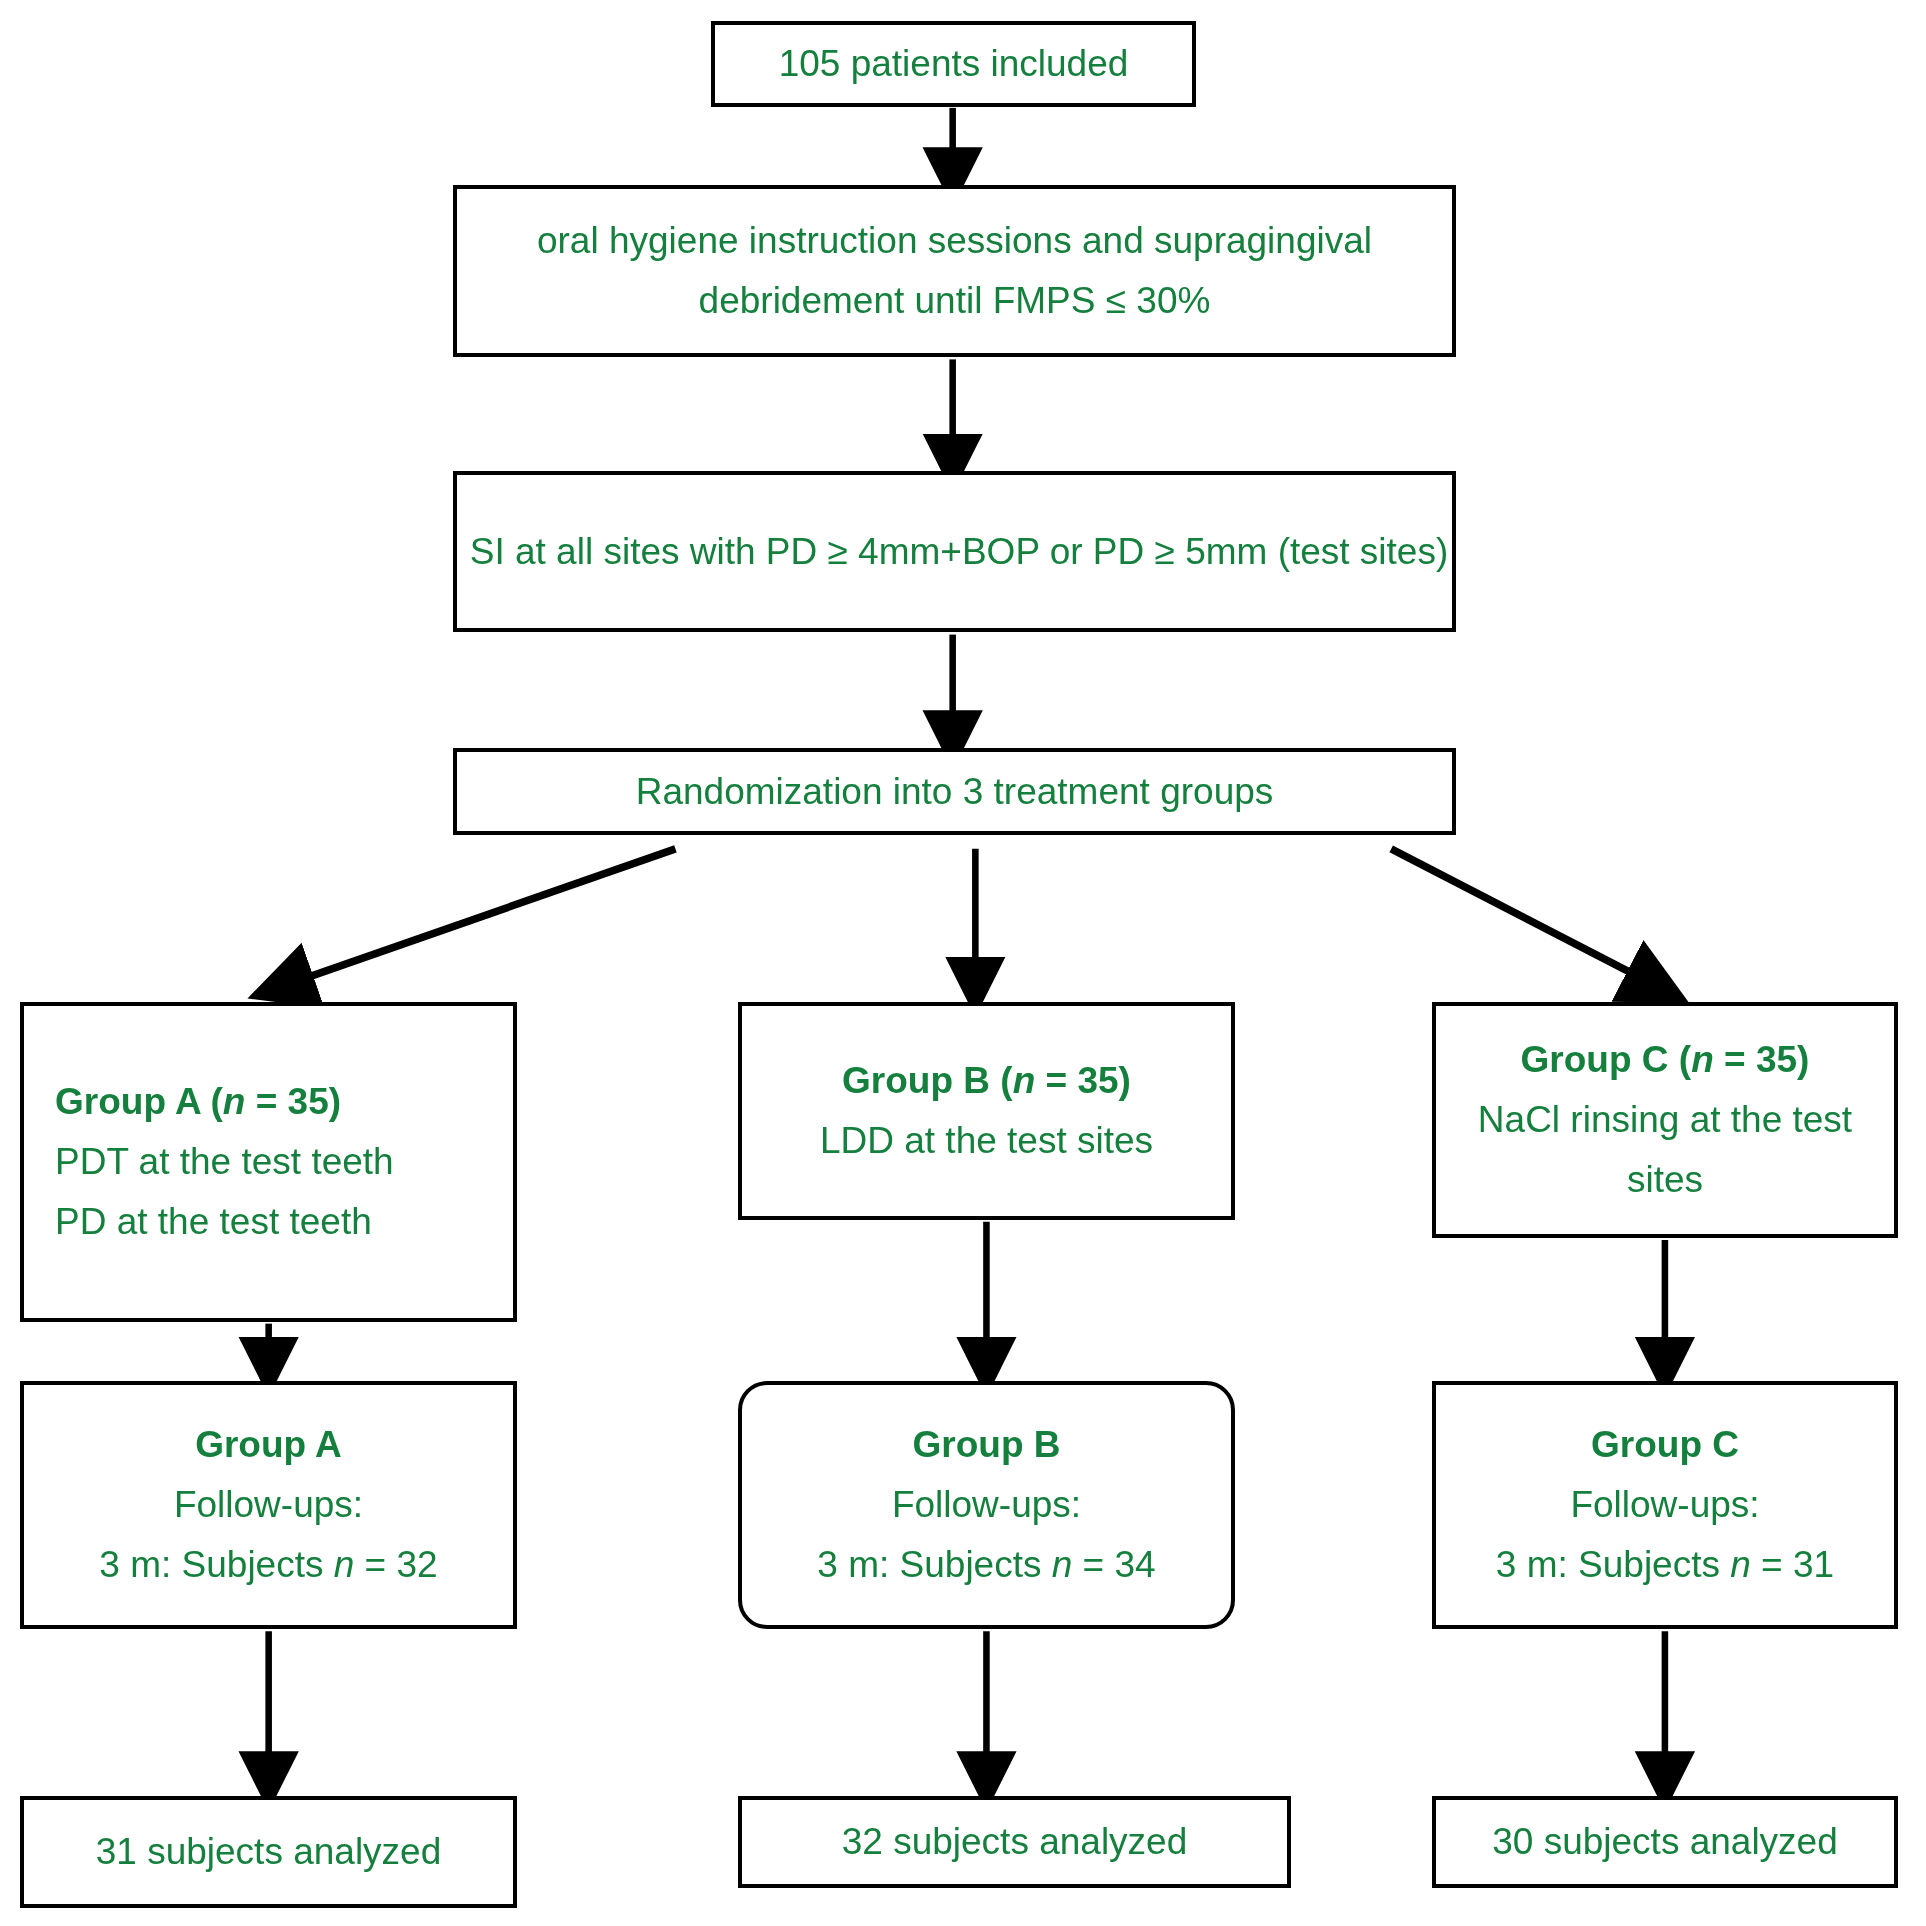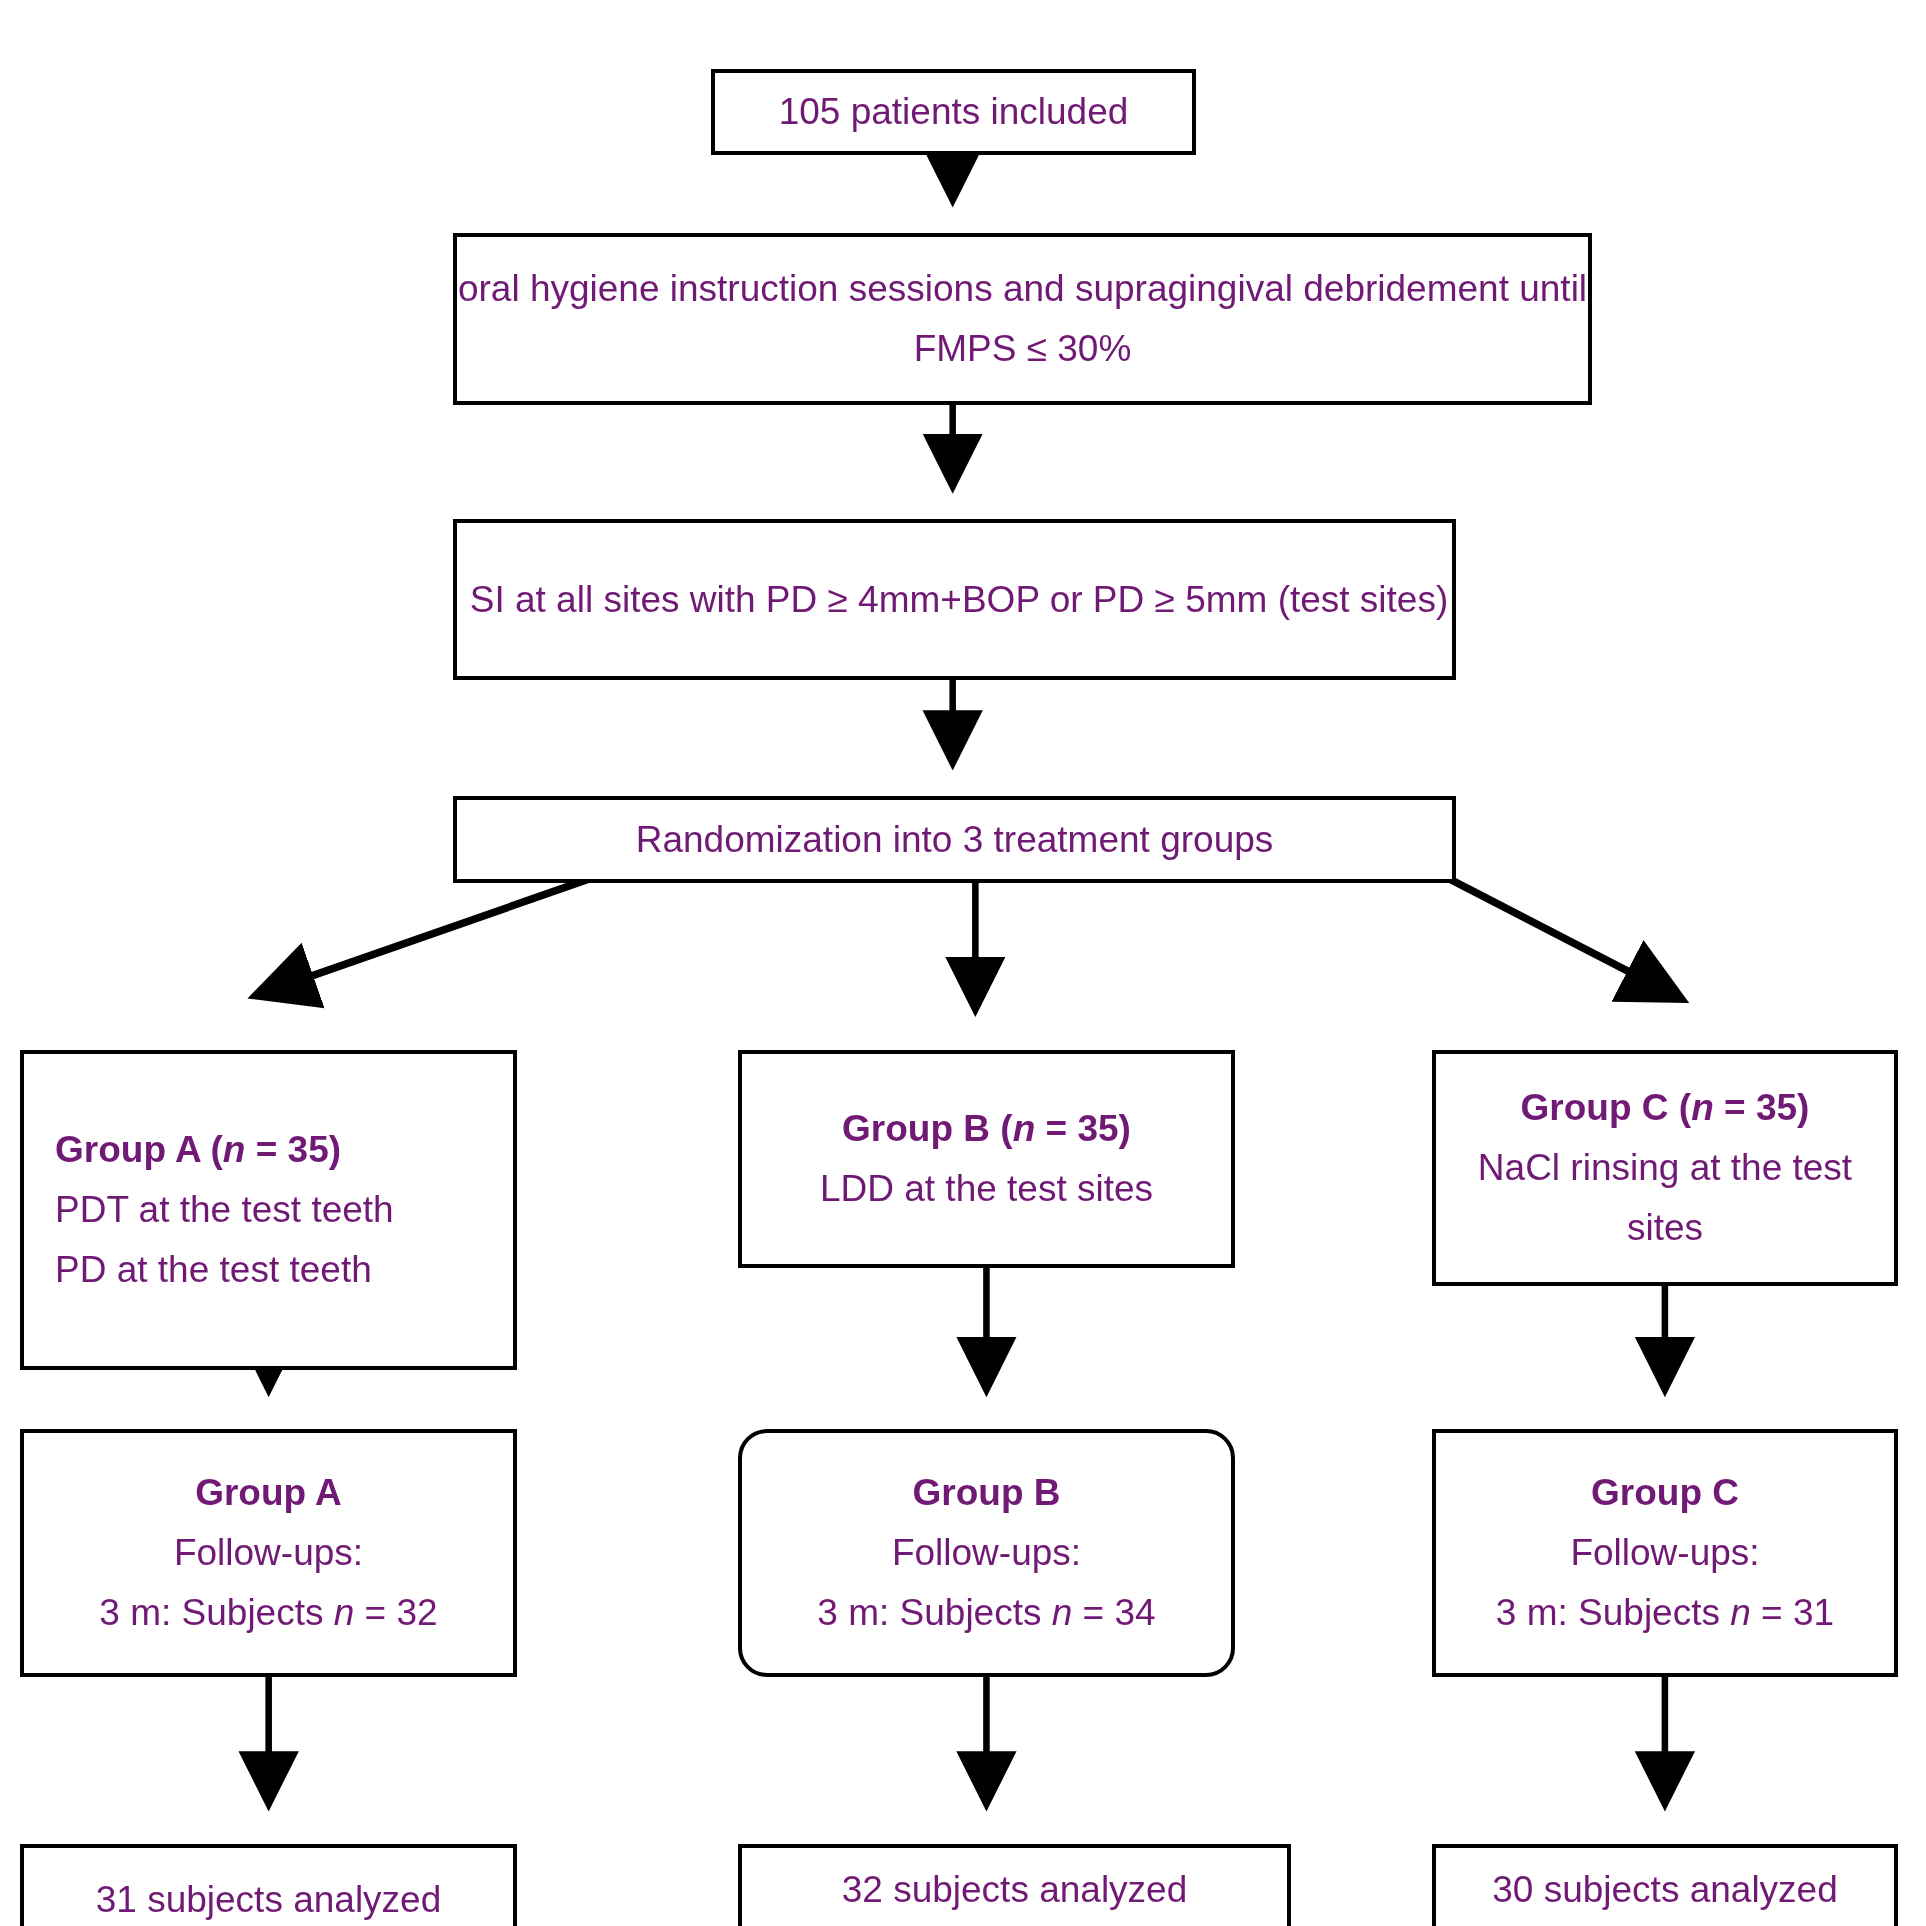--- a/index.html
+++ b/index.html
@@ -25,41 +25,40 @@
     height: 1926px;
   }
   .node {
     position: absolute;
     box-sizing: border-box;
     border: 4.5px solid #000000;
     background: #ffffff;
     display: flex;
     flex-direction: column;
     justify-content: center;
-    color: #701a75;
+    color: #15803d;
     font-size: 37px;
     line-height: 1.62;
     z-index: 3;
-    margin-top: 48px;
   }
   .node.center  { align-items: center;  text-align: center; }
   .node.leftal  { align-items: flex-start; text-align: left; padding-left: 31px; }
   .node .line { white-space: nowrap; }
   .node .line.wrap { white-space: normal; }
   .bold { font-weight: bold; }
   .ital { font-style: italic; }
   sup {
     font-size: 0.58em;
     vertical-align: super;
     line-height: 0;
   }
 
   
   #box-included      { left: 711px; top: 20.7px;   width: 485px;  height: 86px; }
-  #box-hygiene       { left: 453px;  top: 185px;  width: 1139px; height: 172px; }
+  #box-hygiene       { left: 453px;  top: 185px;  width: 1003px; height: 172px; }
   #box-si            { left: 453px;  top: 471px;  width: 1003px; height: 161px; padding-left: 9px; }
   #box-randomization { left: 453px;  top: 748px; width: 1003px; height: 87px; }
 
   #box-group-a       { left: 20px;   top: 1002px; width: 497px;  height: 320px; justify-content: center; }
   #box-group-b       { left: 738px; top: 1002px; width: 497px;  height: 218px; }
   #box-group-c       { left: 1432px; top: 1002px; width: 466px;  height: 236px; }
 
   #box-followup-a    { left: 20px;   top: 1381px; width: 497px;  height: 248px; }
   #box-followup-b    { left: 738px; top: 1381px; width: 497px;  height: 248px; border-radius: 29px; }
   #box-followup-c    { left: 1432px; top: 1381px; width: 466px;  height: 248px; }

